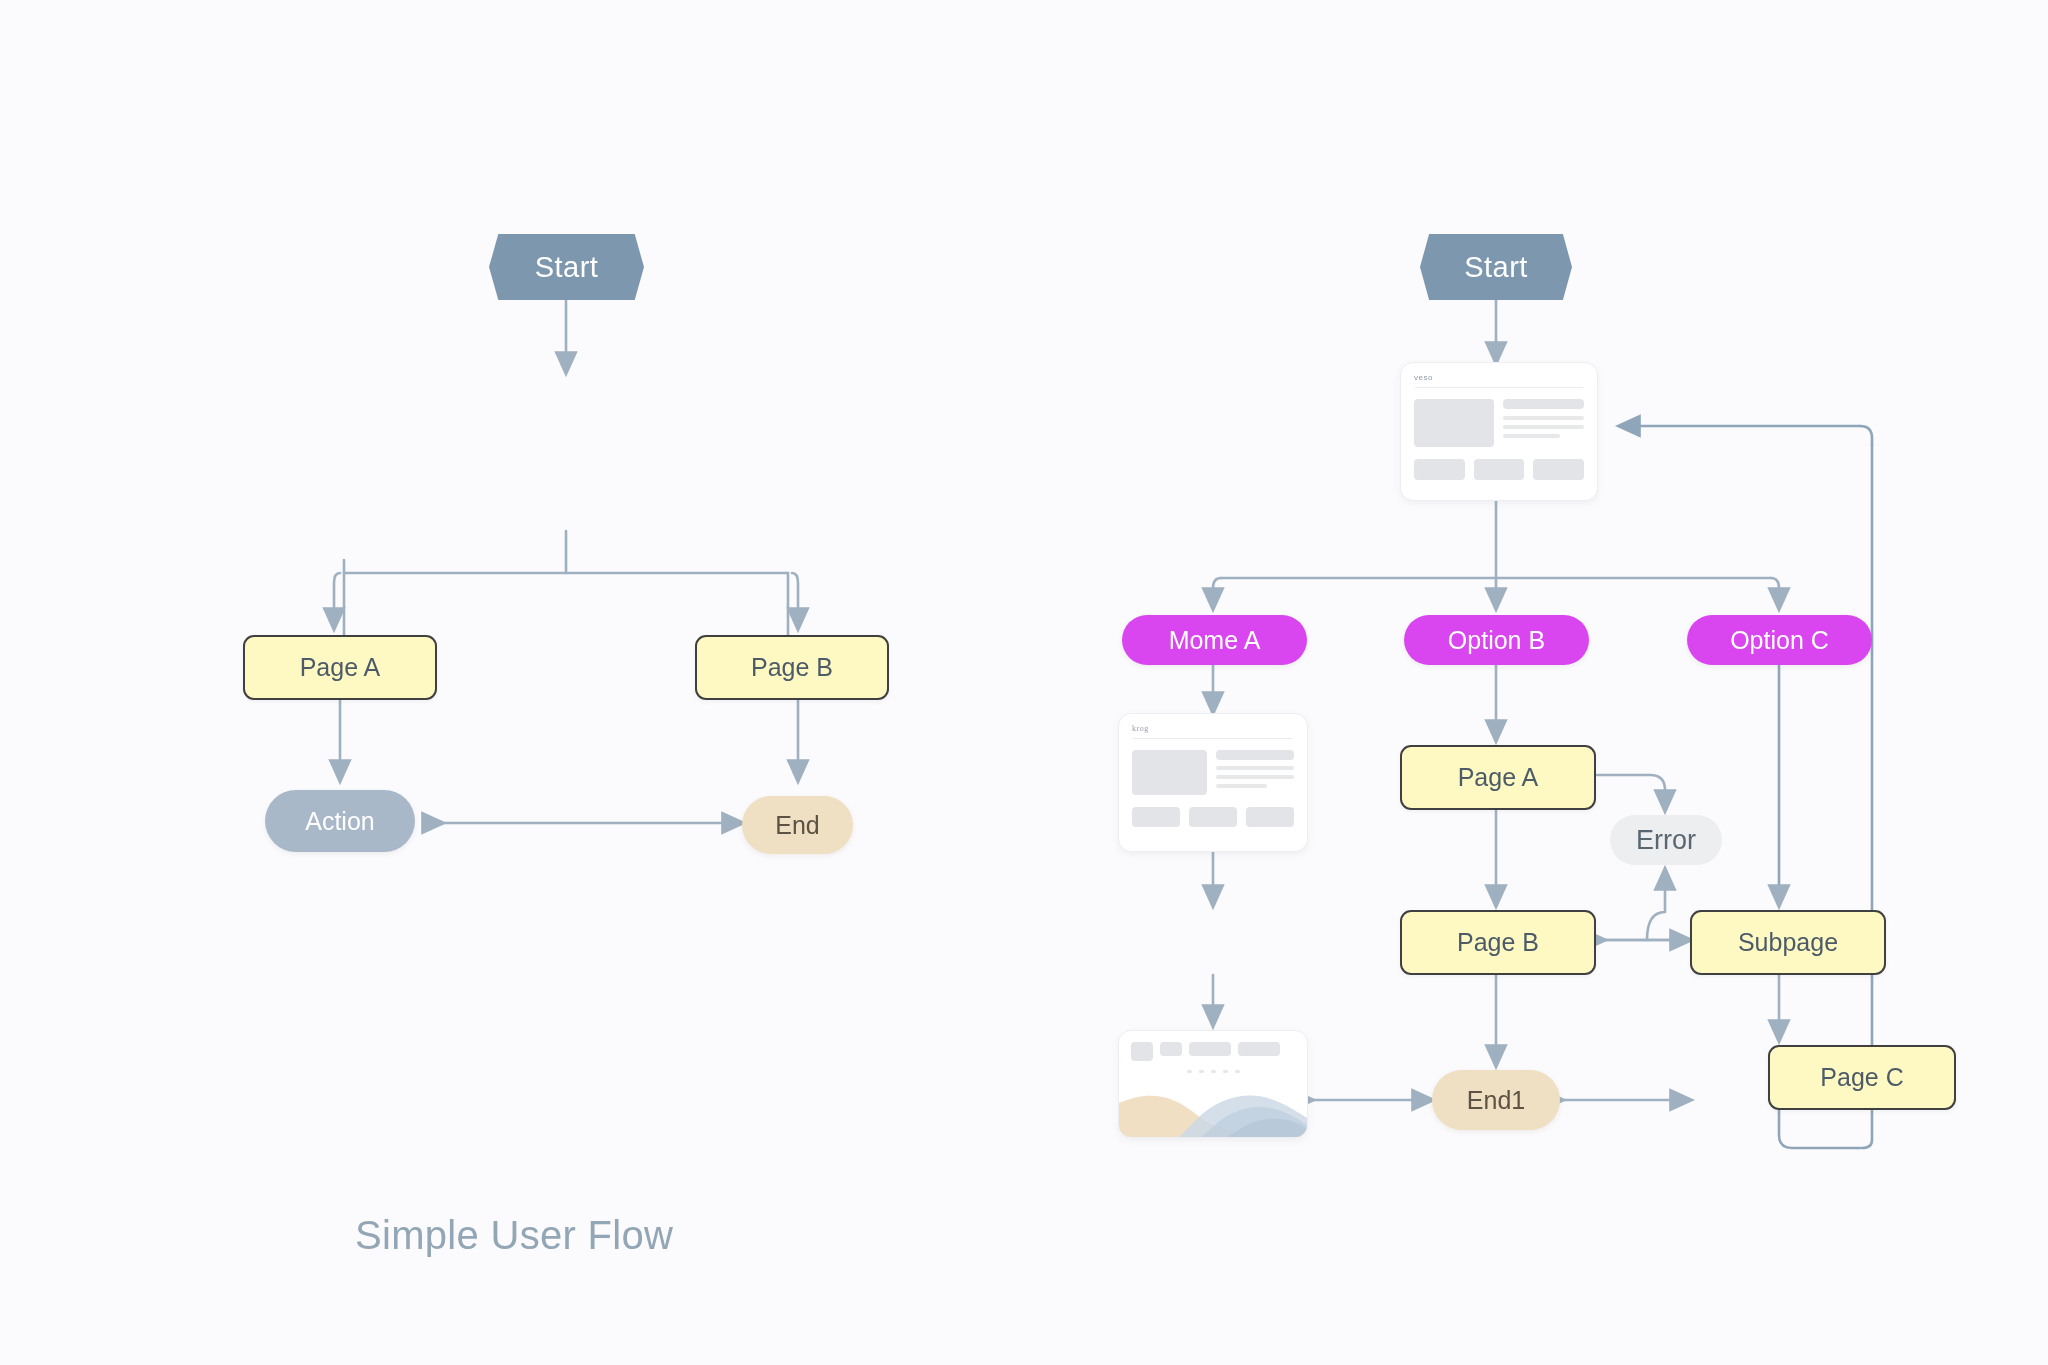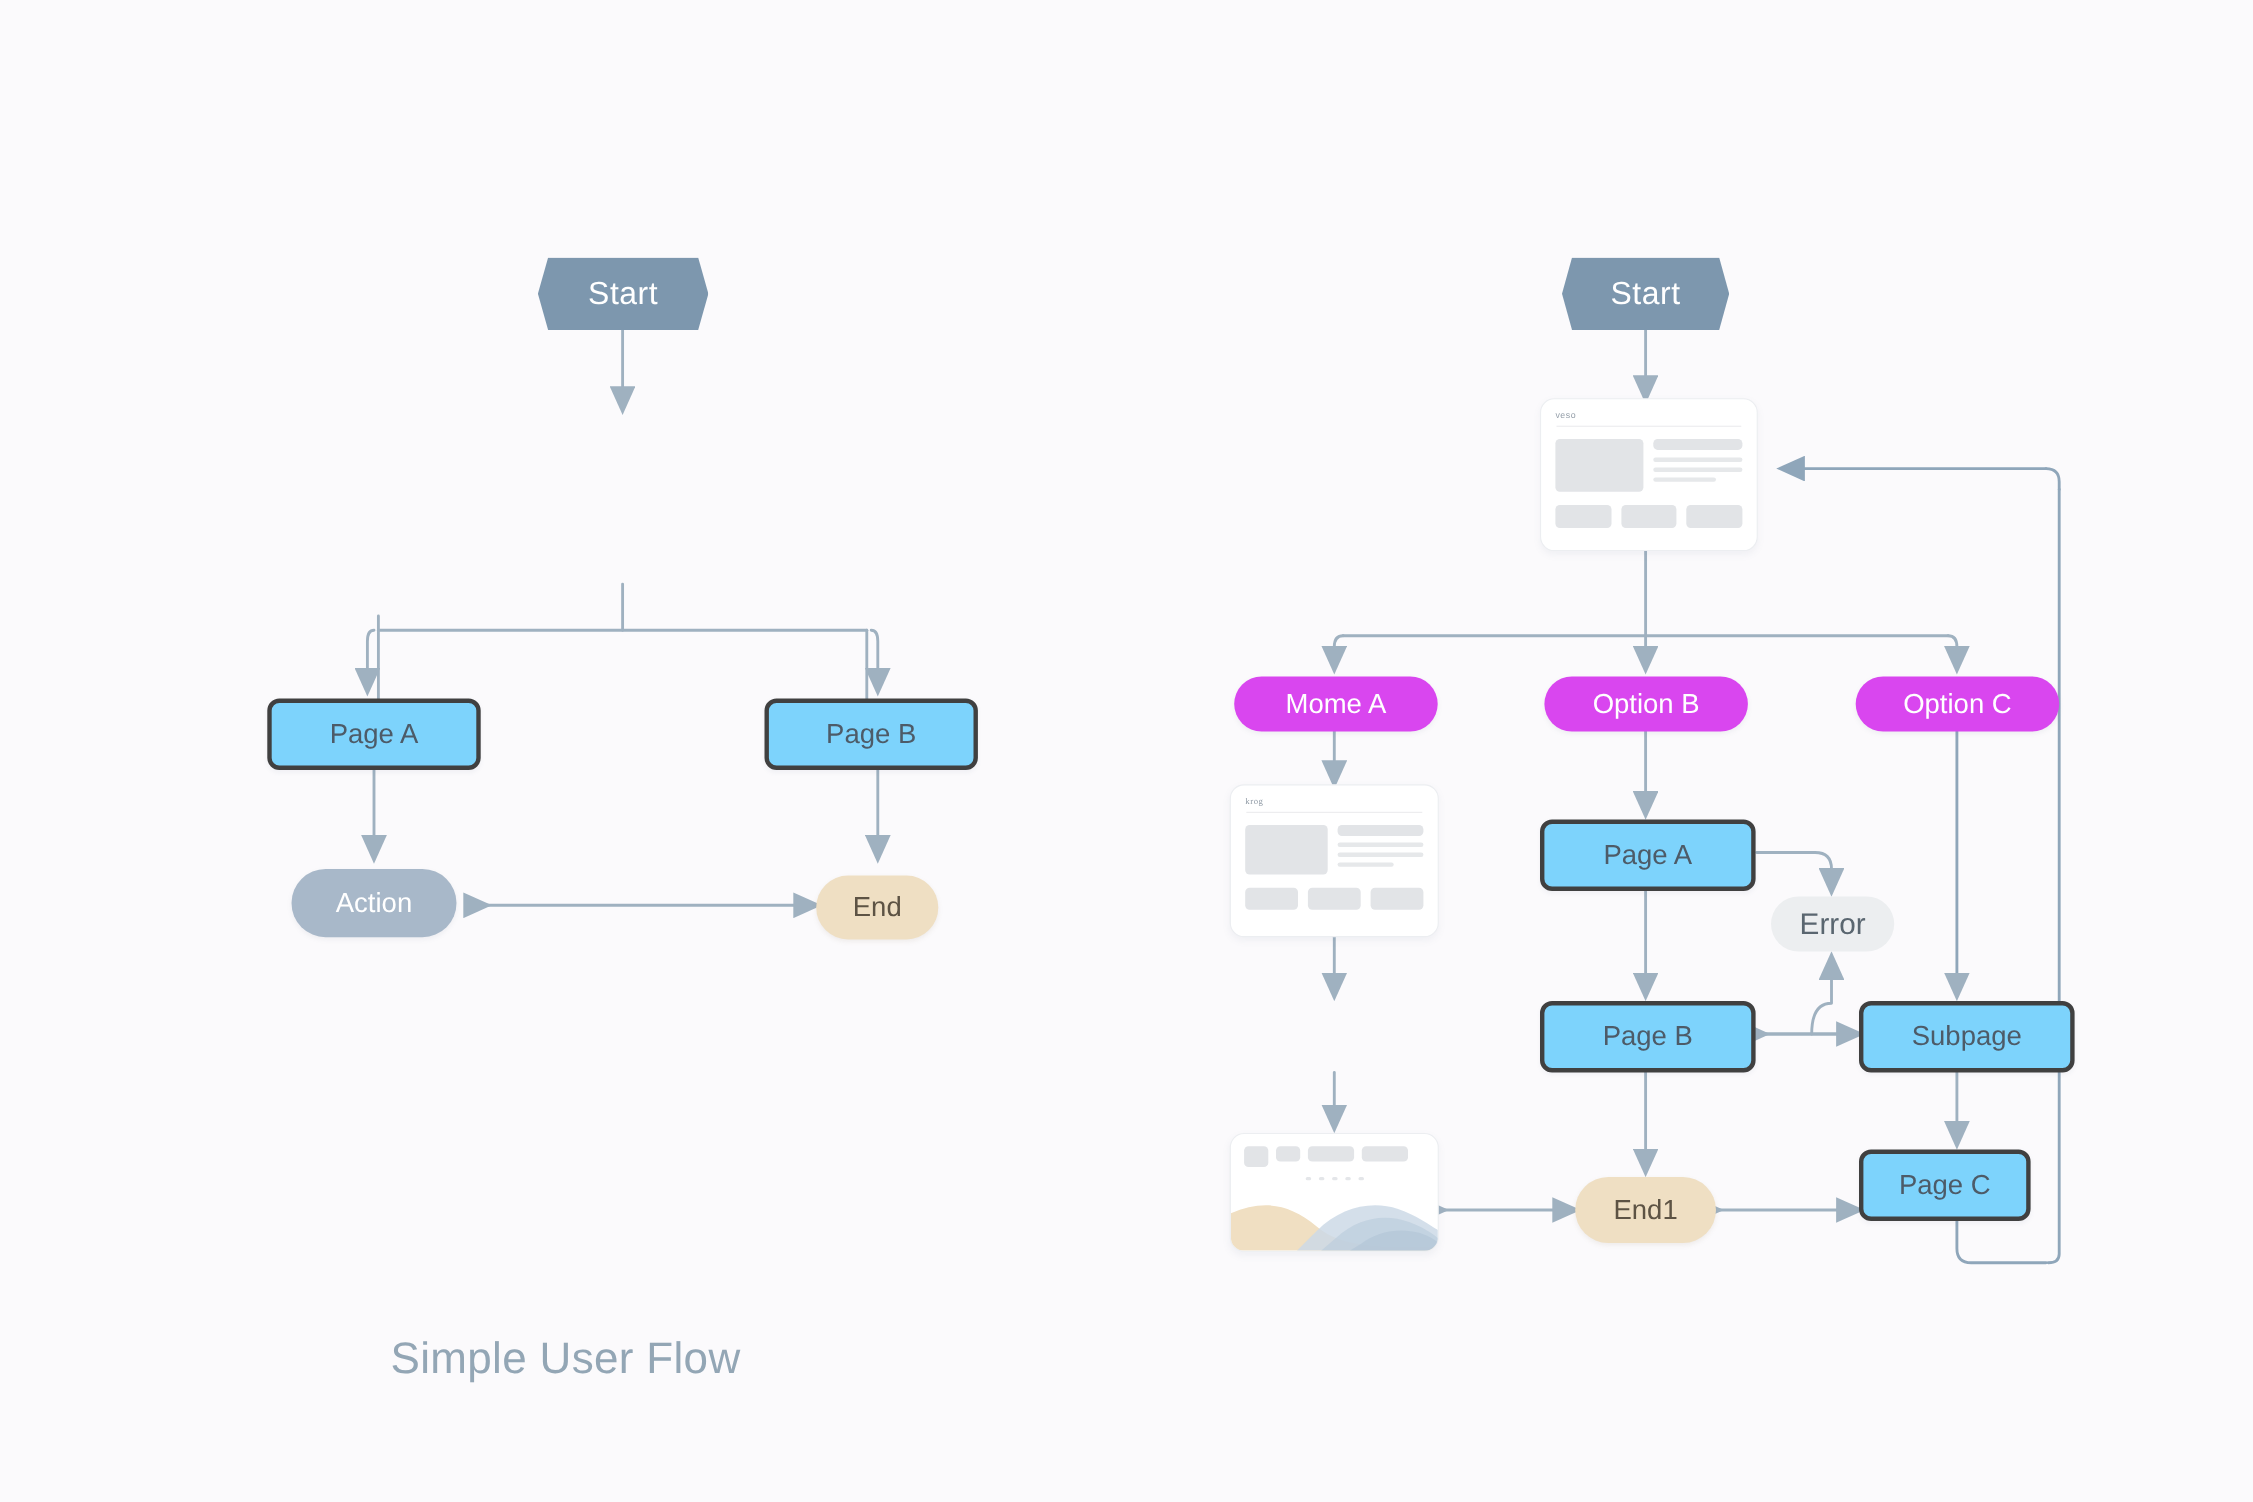--- a/index.html
+++ b/index.html
@@ -17,21 +17,21 @@
 
   
   .hex{
     background:#7d97ae;color:#ffffff;
     font-size:29px;letter-spacing:.5px;
     clip-path:polygon(6% 0,94% 0,100% 50%,94% 100%,6% 100%,0 50%);
     border-radius:2px;
   }
   
   .box{
-    background:#7dd3fc;border:4px solid #404040;border-radius:11px;
+    background:#fef9c3;border:2px solid #404040;border-radius:11px;
     color:#4d5b68;font-size:25px;
     box-shadow:0 2px 4px rgba(120,130,150,.07);
   }
   
   .pill-blue{
     background:#a8b8c9;color:#ffffff;border-radius:999px;font-size:25px;
     box-shadow:0 2px 5px rgba(120,130,150,.10);
   }
   .pill-blue.light{background:#d946ef;}
   
@@ -226,16 +226,16 @@
   <div class="node box" style="left:1400px;top:745px;width:196px;height:65px;">Page A</div>
 
   <div class="node box" style="left:1400px;top:910px;width:196px;height:65px;">Page B</div>
 
   <div class="node pill-tan" style="left:1432px;top:1070px;width:128px;height:60px;">End1</div>
 
   <div class="node pill-grey" style="left:1610px;top:815px;width:112px;height:50px;">Error</div>
 
   <div class="node box" style="left:1690px;top:910px;width:196px;height:65px;">Subpage</div>
 
-  <div class="node box" style="left:1690px;top:1045px;width:156px;height:65px;">Page C</div>
+  <div class="node box" style="left:1768px;top:1045px;width:188px;height:65px;">Page C</div>
 
 
 </div>
 
 </body></html>

